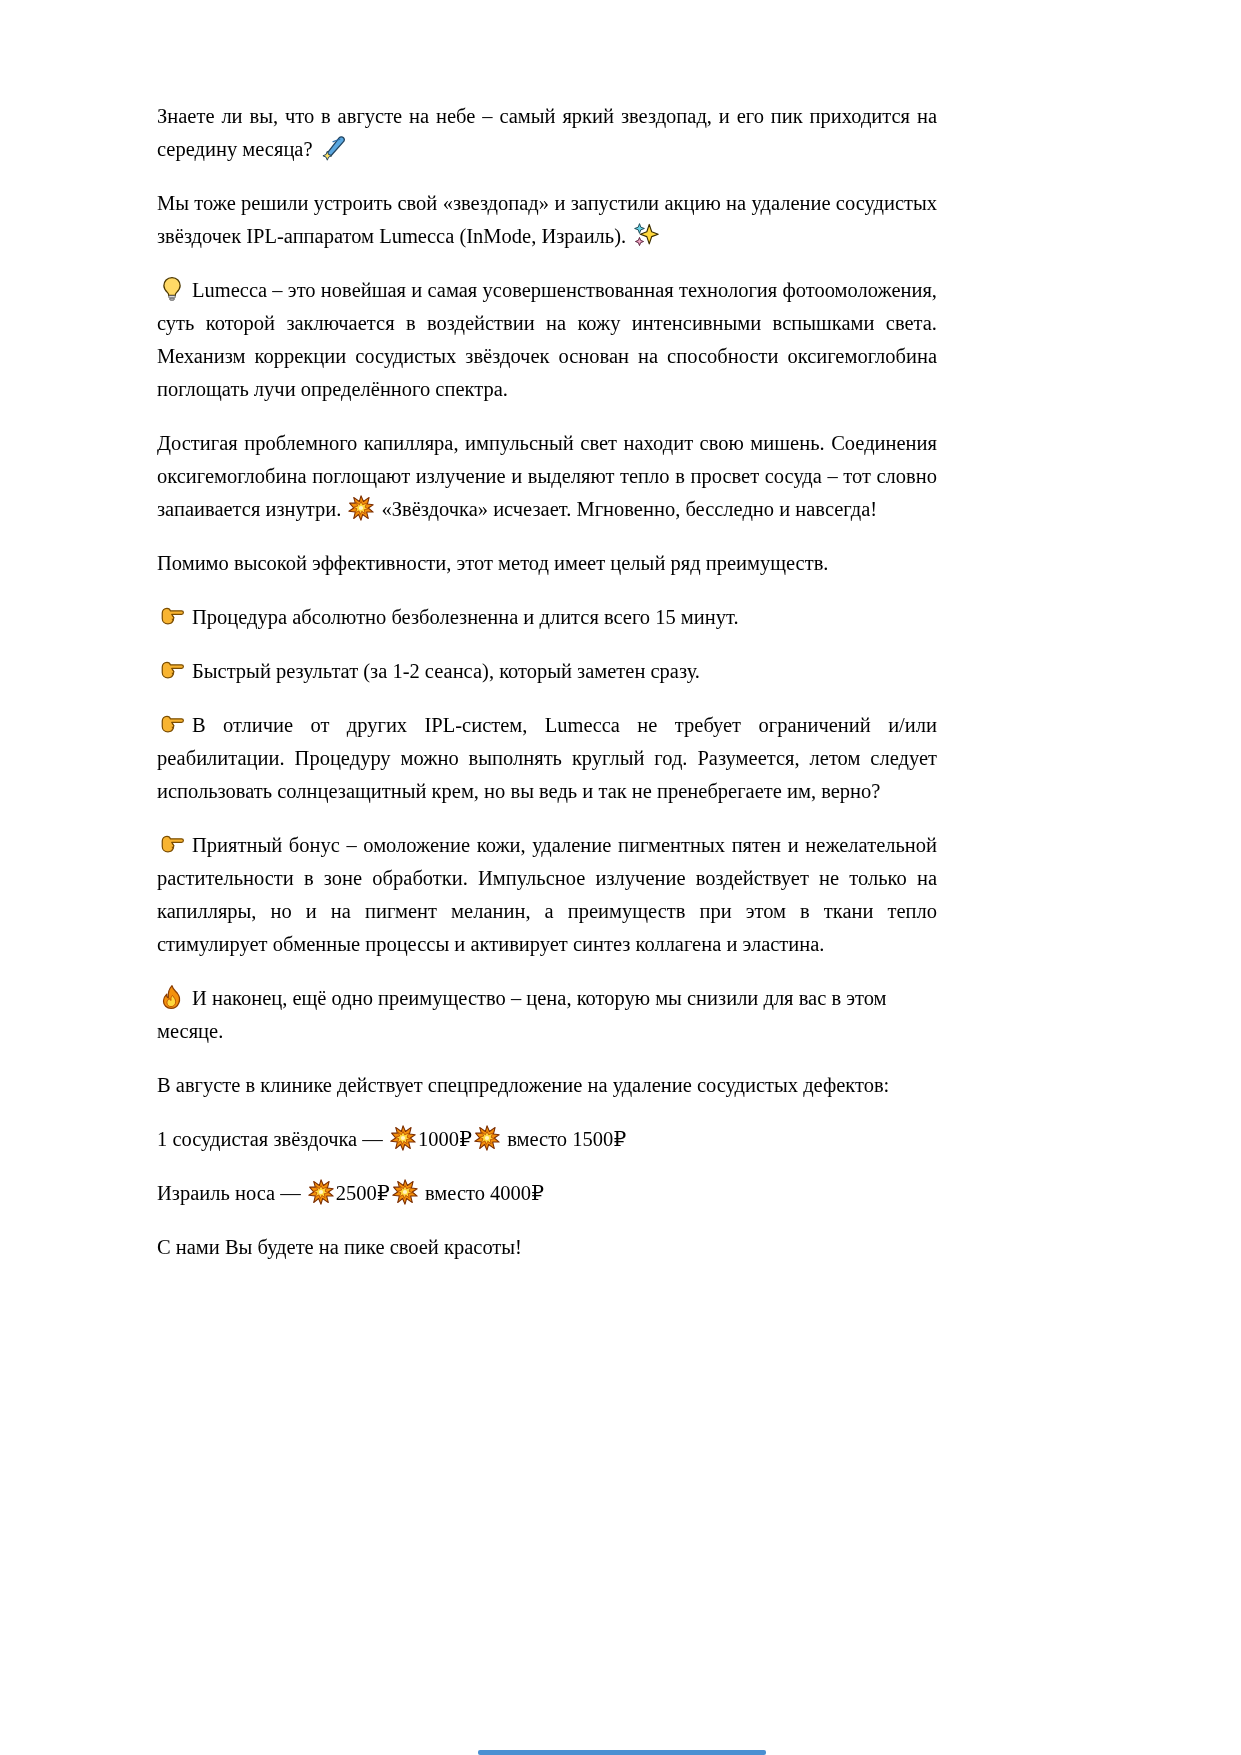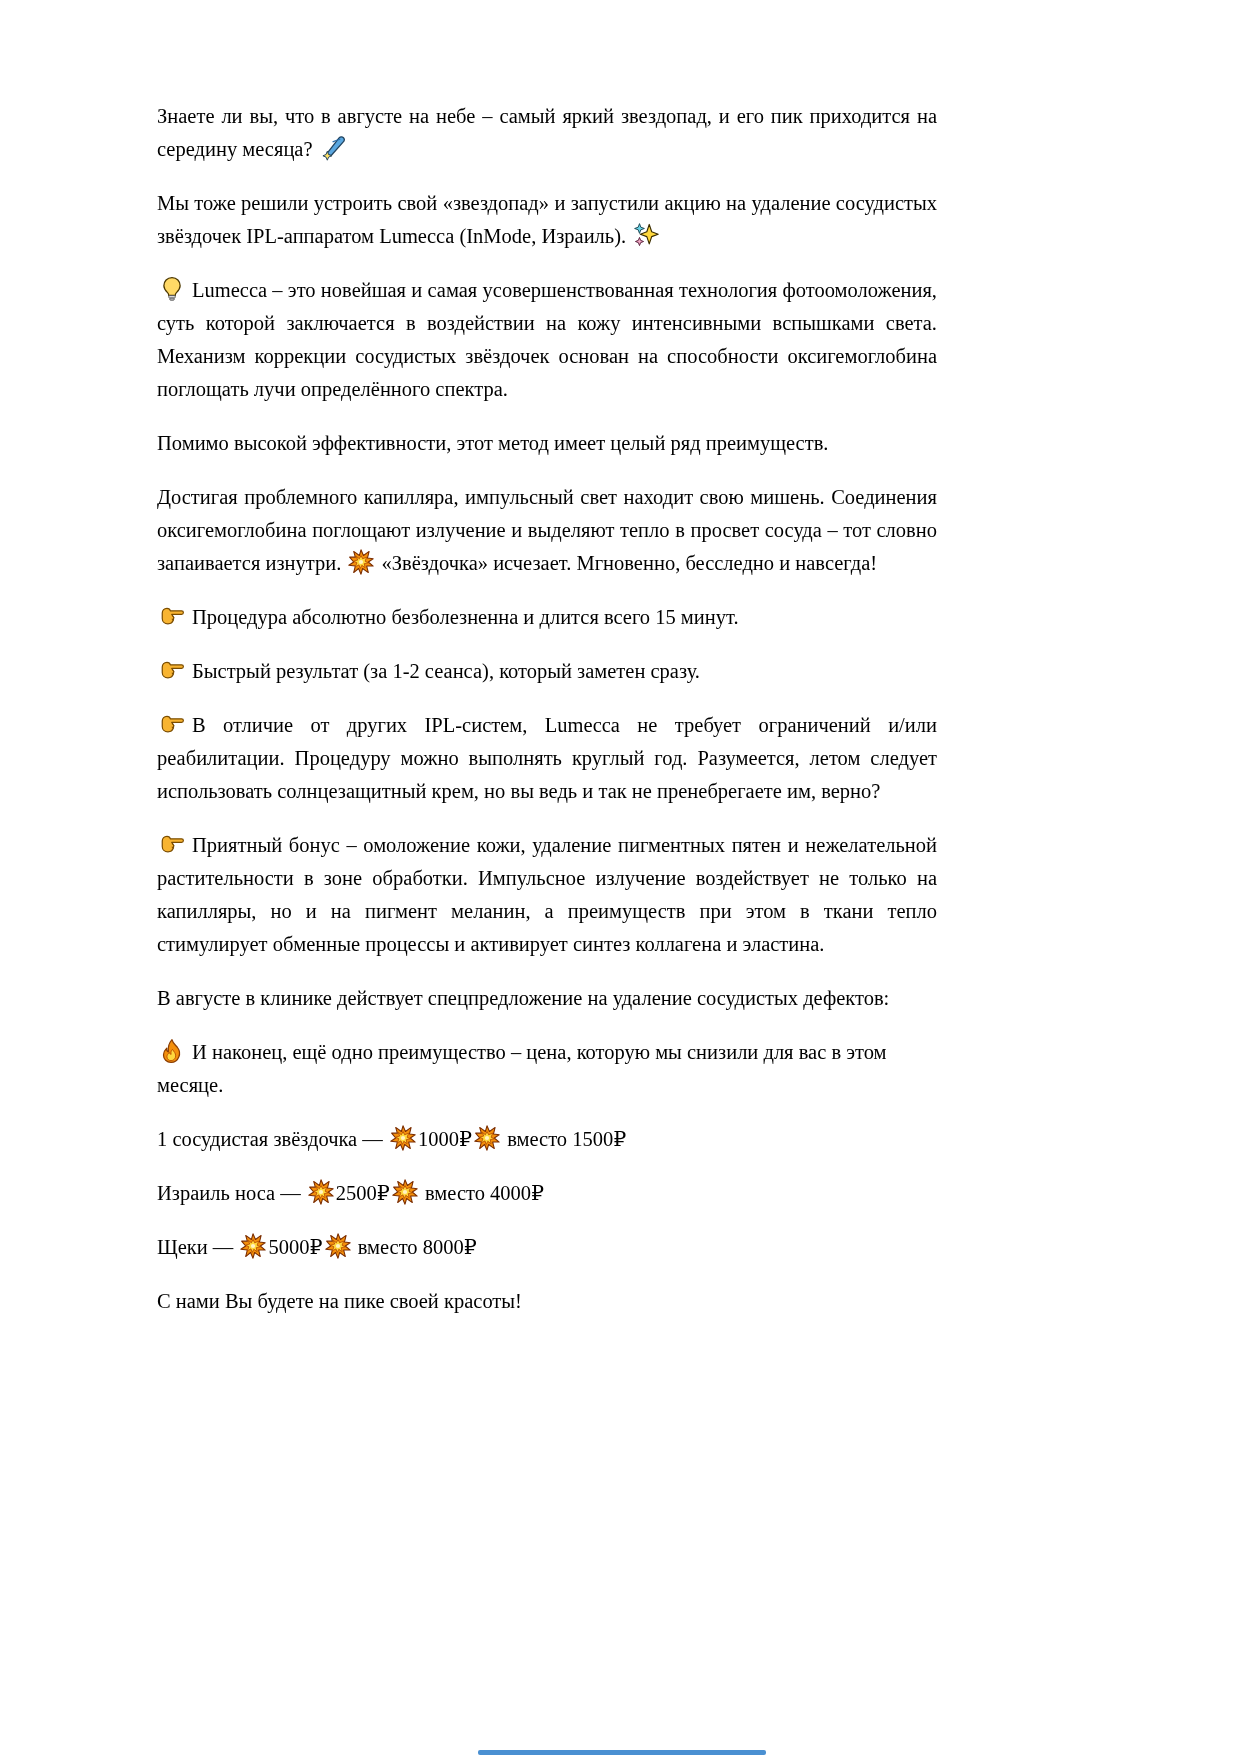--- a/index.html
+++ b/index.html
@@ -76,32 +76,32 @@
 
   <p class="para justify">
     <span class="icon icon-lead"><svg viewBox="0 0 32 32">
           <path d="M16 2 C10 2 6 6.5 6 12 C6 16 8.5 18.5 10.5 20.5 C11.5 21.5 12 22.5 12 24 L20 24 C20 22.5 20.5 21.5 21.5 20.5 C23.5 18.5 26 16 26 12 C26 6.5 22 2 16 2 Z" fill="#ffd966" stroke="#4d3800" stroke-width="1.6" stroke-linejoin="round"></path>
           <rect x="12" y="24" width="8" height="3.2" rx="1.2" fill="#d9d9d9" stroke="#555555" stroke-width="1.1"></rect>
           <rect x="13.2" y="27.2" width="5.6" height="2.6" rx="1.2" fill="#bfbfbf" stroke="#555555" stroke-width="1.1"></rect>
         </svg></span><span>Lumecca – это новейшая и самая усовершенствованная технология фотоомоложения, суть которой заключается в воздействии на кожу интенсивными вспышками света. Механизм коррекции сосудистых звёздочек основан на способности оксигемоглобина поглощать лучи определённого спектра.</span>
   </p>
 
 
-  <p class="para">
-    <span>Помимо высокой эффективности, этот метод имеет целый ряд преимуществ.</span>
-  </p>
-
   <p class="para justify">
     <span>Достигая проблемного капилляра, импульсный свет находит свою мишень. Соединения оксигемоглобина поглощают излучение и выделяют тепло в просвет сосуда – тот словно запаивается изнутри.</span>
     <span class="icon"><svg viewBox="0 0 32 32">
           <path d="M16 1 L19 8 L26 3 L24 11 L31 12 L25 16 L31 21 L23 21 L25 29 L18 24 L16 31 L13 24 L7 29 L9 21 L1 20 L7 16 L2 10 L9 10 L7 3 L14 8 Z" fill="#f4900c" stroke="#7a2c00" stroke-width="1.3" stroke-linejoin="round"></path>
           <path d="M16 8 L18 12 L23 10 L21 15 L25 17 L20 18 L21 23 L17 20 L15 24 L13.5 19.5 L9 22 L11 17 L7 15 L12 13.5 L10 9 L14 12 Z" fill="#ffd83d" stroke="#b44a00" stroke-width="1" stroke-linejoin="round"></path>
           <circle cx="16" cy="16" r="2.6" fill="#fff3c4"></circle>
         </svg></span>
     <span>«Звёздочка» исчезает. Мгновенно, бесследно и навсегда!</span>
+  </p>
+
+  <p class="para">
+    <span>Помимо высокой эффективности, этот метод имеет целый ряд преимуществ.</span>
   </p>
 
   <p class="para">
     <span class="icon icon-lead"><svg viewBox="0 0 32 32">
           <path d="M30 11.8 C30 10.6 29 9.6 27.8 9.6 L14 9.6 C13.6 7.8 12 6.6 9.8 6.6 C6.4 6.6 4 9 4 12.4 L4 19 C4 23 7 25.6 11 25.6 C14.4 25.6 16.6 24 17.4 21.4 L18 19.4 C18.3 18.3 18 17 17.2 16.2 L15.6 14 L27.8 14 C29 14 30 13 30 11.8 Z" fill="#f8b431" stroke="#7a4c00" stroke-width="1.5" stroke-linejoin="round"></path>
           <path d="M17 16.5 C18.8 16.5 18.8 19.8 17 19.8 M16.2 19.9 C18 19.9 18 23 16.2 23" fill="none" stroke="#7a4c00" stroke-width="1.2" stroke-linecap="round"></path>
         </svg></span><span>Процедура абсолютно безболезненна и длится всего 15 минут.</span>
   </p>
 
   <p class="para">
@@ -119,28 +119,28 @@
   </p>
 
   <p class="para justify">
     <span class="icon icon-lead"><svg viewBox="0 0 32 32">
           <path d="M30 11.8 C30 10.6 29 9.6 27.8 9.6 L14 9.6 C13.6 7.8 12 6.6 9.8 6.6 C6.4 6.6 4 9 4 12.4 L4 19 C4 23 7 25.6 11 25.6 C14.4 25.6 16.6 24 17.4 21.4 L18 19.4 C18.3 18.3 18 17 17.2 16.2 L15.6 14 L27.8 14 C29 14 30 13 30 11.8 Z" fill="#f8b431" stroke="#7a4c00" stroke-width="1.5" stroke-linejoin="round"></path>
           <path d="M17 16.5 C18.8 16.5 18.8 19.8 17 19.8 M16.2 19.9 C18 19.9 18 23 16.2 23" fill="none" stroke="#7a4c00" stroke-width="1.2" stroke-linecap="round"></path>
         </svg></span><span>Приятный бонус – омоложение кожи, удаление пигментных пятен и нежелательной растительности в зоне обработки. Импульсное излучение воздействует не только на капилляры, но и на пигмент меланин, а преимуществ при этом в ткани тепло стимулирует обменные процессы и активирует синтез коллагена и эластина.</span>
   </p>
 
   <p class="para">
-    <span>В августе в клинике действует спецпредложение на удаление сосудистых дефектов:</span>
-  </p>
-
-  <p class="para">
     <span class="icon icon-lead"><svg viewBox="0 0 32 32">
           <path d="M16 2 C17 7 21 9 23 12 C25.5 15.5 26 19 24.5 23 C22.8 27.3 18.8 30 14.8 30 C9.5 30 5.5 26 5.5 20.8 C5.5 17 7.5 14.5 9.5 12.5 C9 15 10 16.5 11.5 17 C10.8 12 12.5 6 16 2 Z" fill="#f4900c" stroke="#8a3c00" stroke-width="1.5" stroke-linejoin="round"></path>
           <path d="M16.5 14 C18.5 17 20.5 18.5 20.5 22 C20.5 25.5 18 27.8 14.8 27.8 C11.8 27.8 9.8 25.8 9.8 23 C9.8 20.5 11.5 19.3 12.8 17.8 C12.8 19.3 13.8 20 15 20 C14.2 18 14.8 16 16.5 14 Z" fill="#ffd83d" stroke="#b44a00" stroke-width="1" stroke-linejoin="round"></path>
         </svg></span><span>И наконец, ещё одно преимущество – цена, которую мы снизили для вас в этом месяце.</span>
+  </p>
+
+  <p class="para">
+    <span>В августе в клинике действует спецпредложение на удаление сосудистых дефектов:</span>
   </p>
 
   <p class="para">
     <span>1 сосудистая звёздочка — </span><span class="icon"><svg viewBox="0 0 32 32">
           <path d="M16 1 L19 8 L26 3 L24 11 L31 12 L25 16 L31 21 L23 21 L25 29 L18 24 L16 31 L13 24 L7 29 L9 21 L1 20 L7 16 L2 10 L9 10 L7 3 L14 8 Z" fill="#f4900c" stroke="#7a2c00" stroke-width="1.3" stroke-linejoin="round"></path>
           <path d="M16 8 L18 12 L23 10 L21 15 L25 17 L20 18 L21 23 L17 20 L15 24 L13.5 19.5 L9 22 L11 17 L7 15 L12 13.5 L10 9 L14 12 Z" fill="#ffd83d" stroke="#b44a00" stroke-width="1" stroke-linejoin="round"></path>
           <circle cx="16" cy="16" r="2.6" fill="#fff3c4"></circle>
         </svg></span><span>1000₽</span><span class="icon"><svg viewBox="0 0 32 32">
           <path d="M16 1 L19 8 L26 3 L24 11 L31 12 L25 16 L31 21 L23 21 L25 29 L18 24 L16 31 L13 24 L7 29 L9 21 L1 20 L7 16 L2 10 L9 10 L7 3 L14 8 Z" fill="#f4900c" stroke="#7a2c00" stroke-width="1.3" stroke-linejoin="round"></path>
           <path d="M16 8 L18 12 L23 10 L21 15 L25 17 L20 18 L21 23 L17 20 L15 24 L13.5 19.5 L9 22 L11 17 L7 15 L12 13.5 L10 9 L14 12 Z" fill="#ffd83d" stroke="#b44a00" stroke-width="1" stroke-linejoin="round"></path>
@@ -154,31 +154,20 @@
           <path d="M16 8 L18 12 L23 10 L21 15 L25 17 L20 18 L21 23 L17 20 L15 24 L13.5 19.5 L9 22 L11 17 L7 15 L12 13.5 L10 9 L14 12 Z" fill="#ffd83d" stroke="#b44a00" stroke-width="1" stroke-linejoin="round"></path>
           <circle cx="16" cy="16" r="2.6" fill="#fff3c4"></circle>
         </svg></span><span>2500₽</span><span class="icon"><svg viewBox="0 0 32 32">
           <path d="M16 1 L19 8 L26 3 L24 11 L31 12 L25 16 L31 21 L23 21 L25 29 L18 24 L16 31 L13 24 L7 29 L9 21 L1 20 L7 16 L2 10 L9 10 L7 3 L14 8 Z" fill="#f4900c" stroke="#7a2c00" stroke-width="1.3" stroke-linejoin="round"></path>
           <path d="M16 8 L18 12 L23 10 L21 15 L25 17 L20 18 L21 23 L17 20 L15 24 L13.5 19.5 L9 22 L11 17 L7 15 L12 13.5 L10 9 L14 12 Z" fill="#ffd83d" stroke="#b44a00" stroke-width="1" stroke-linejoin="round"></path>
           <circle cx="16" cy="16" r="2.6" fill="#fff3c4"></circle>
         </svg></span><span> вместо 4000₽</span>
   </p>
 
 
-  <p class="para">
-    <span>Щеки — </span><span class="icon"><svg viewBox="0 0 32 32">
-          <path d="M16 1 L19 8 L26 3 L24 11 L31 12 L25 16 L31 21 L23 21 L25 29 L18 24 L16 31 L13 24 L7 29 L9 21 L1 20 L7 16 L2 10 L9 10 L7 3 L14 8 Z" fill="#f4900c" stroke="#7a2c00" stroke-width="1.3" stroke-linejoin="round"></path>
-          <path d="M16 8 L18 12 L23 10 L21 15 L25 17 L20 18 L21 23 L17 20 L15 24 L13.5 19.5 L9 22 L11 17 L7 15 L12 13.5 L10 9 L14 12 Z" fill="#ffd83d" stroke="#b44a00" stroke-width="1" stroke-linejoin="round"></path>
-          <circle cx="16" cy="16" r="2.6" fill="#fff3c4"></circle>
-        </svg></span><span>5000₽</span><span class="icon"><svg viewBox="0 0 32 32">
-          <path d="M16 1 L19 8 L26 3 L24 11 L31 12 L25 16 L31 21 L23 21 L25 29 L18 24 L16 31 L13 24 L7 29 L9 21 L1 20 L7 16 L2 10 L9 10 L7 3 L14 8 Z" fill="#f4900c" stroke="#7a2c00" stroke-width="1.3" stroke-linejoin="round"></path>
-          <path d="M16 8 L18 12 L23 10 L21 15 L25 17 L20 18 L21 23 L17 20 L15 24 L13.5 19.5 L9 22 L11 17 L7 15 L12 13.5 L10 9 L14 12 Z" fill="#ffd83d" stroke="#b44a00" stroke-width="1" stroke-linejoin="round"></path>
-          <circle cx="16" cy="16" r="2.6" fill="#fff3c4"></circle>
-        </svg></span><span> вместо 8000₽</span>
-  </p>
 
   <p class="para">
     <span>С нами Вы будете на пике своей красоты!</span>
   </p>
 
 </div>
 
 <div class="bottom-bar"></div>
 
 </body></html>

